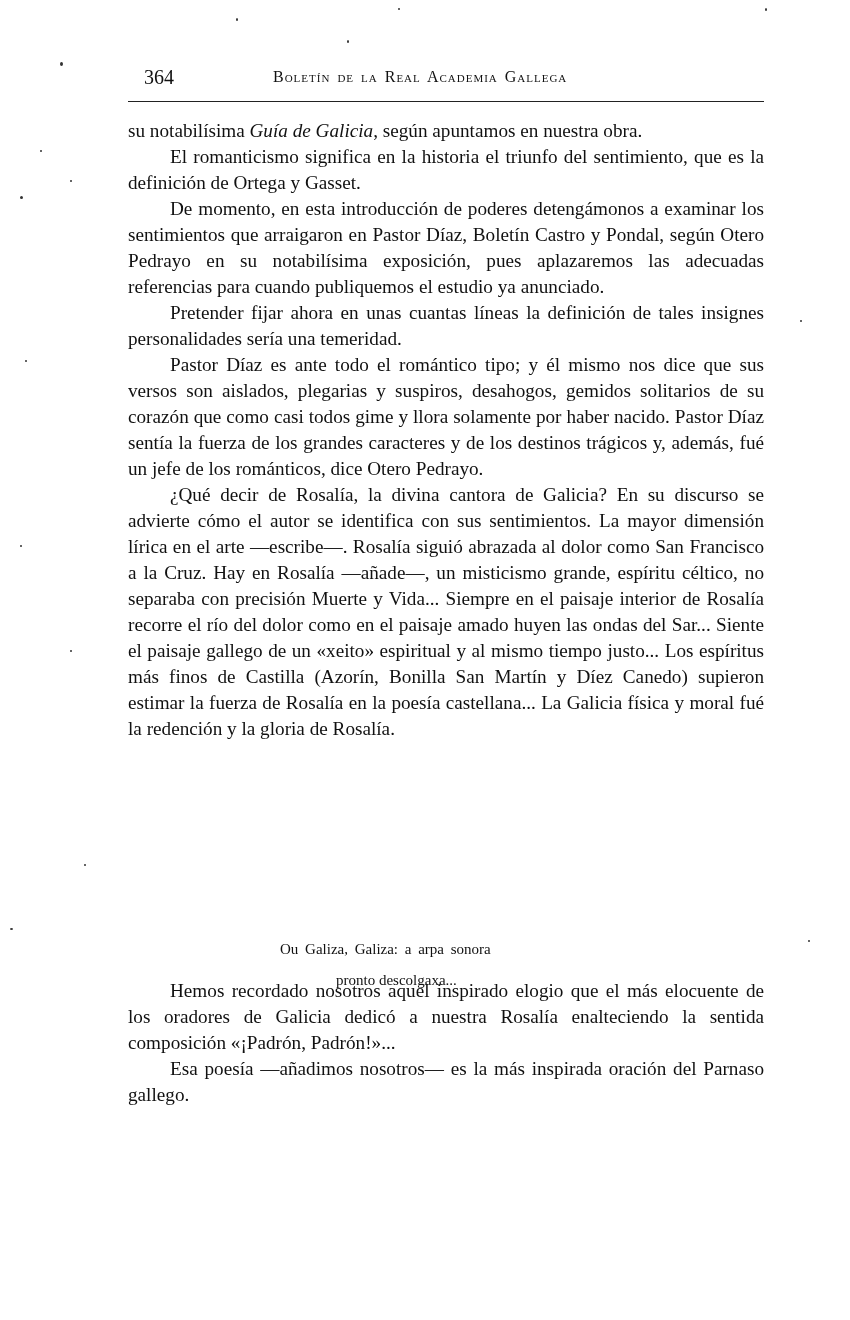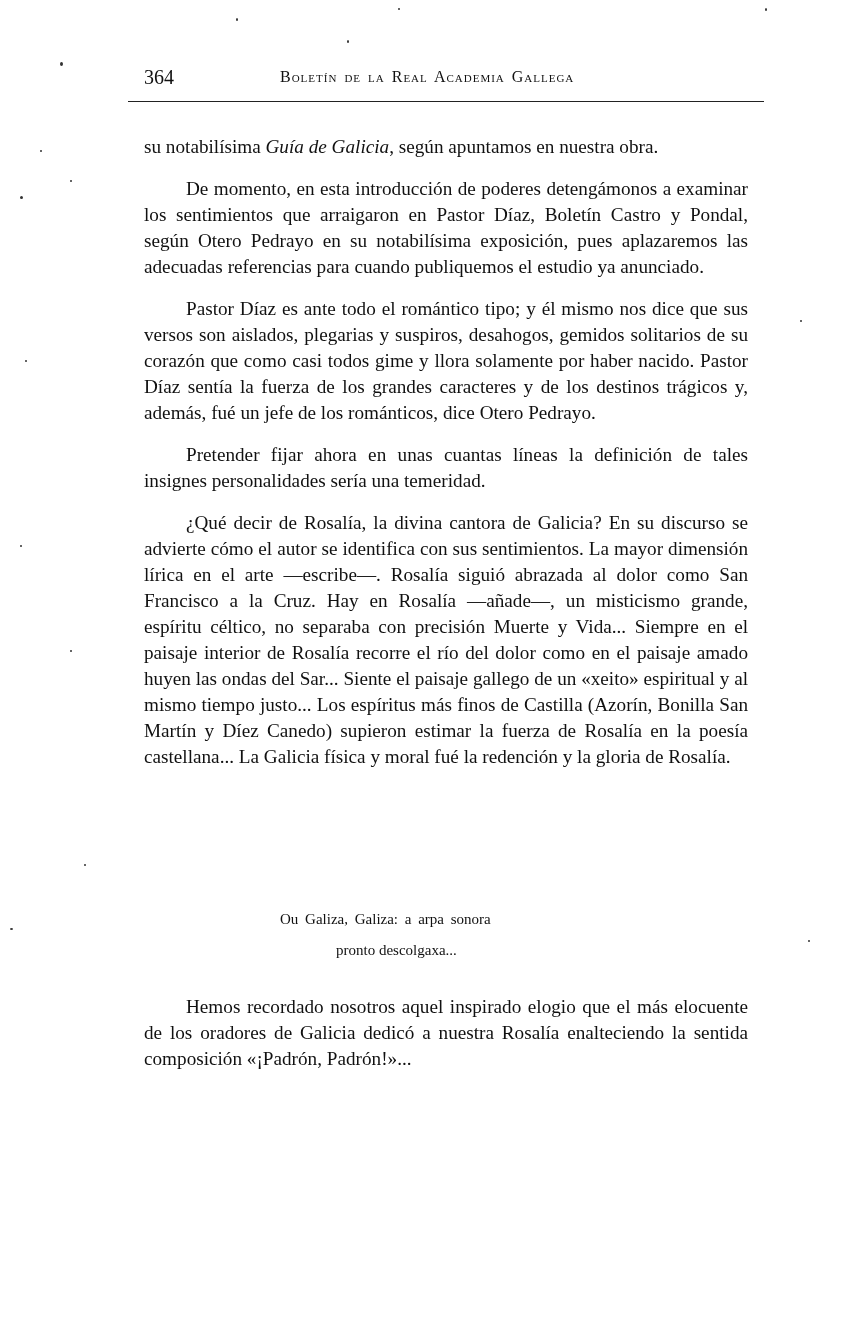--- a/index.html
+++ b/index.html
@@ -31,21 +31,21 @@
     }
     .page-number {
       position: absolute;
       left: 16px;
       top: 2px;
       font-size: 20px;
       letter-spacing: 0px;
     }
     .journal-title {
       position: absolute;
-      left: 152px;
+      left: 145px;
       top: 4px;
       font-size: 16px;
       font-variant: small-caps;
       letter-spacing: 1px;
       word-spacing: 2px;
     }
     .head-rule {
       position: absolute;
       left: 128px;
       top: 101px;
@@ -57,31 +57,31 @@
     .text-block {
       position: absolute;
       left: 128px;
       width: 636px;
       font-size: 19.2px;
       line-height: 26px;
       text-align: justify;
       text-align-last: auto;
     }
     .text-block p {
-      margin: 16px;
+      margin: 0;
       text-indent: 42px;
     }
     .text-block p.noindent {
       text-indent: 0;
     }
     .ital { font-style: italic; }
     .verse {
       position: absolute;
       left: 280px;
-      top: 910px;
+      top: 940px;
       font-size: 15px;
       line-height: 19px;
     }
     .verse .v2 {
       padding-left: 56px;
       display: block;
       margin-top: 12px;
     }
     .verse .v1 { display: block; word-spacing: 3px; }
     .block-a { top: 118px; }
@@ -99,33 +99,35 @@
 <div class="page">
 
   <div class="running-head">
     <span class="page-number">364</span>
     <span class="journal-title">Boletín de la Real Academia Gallega</span>
   </div>
   <div class="head-rule"></div>
 
   <div class="text-block block-a">
     <p class="noindent"><span>su notabilísima </span><span class="ital">Guía de Galicia</span><span>, según apuntamos en nuestra obra.</span></p>
+    <p>El romanticismo significa en la historia el triunfo del sentimiento, que es la definición de Ortega y Gasset.</p>
     <p>De momento, en esta introducción de poderes detengámonos a examinar los sentimientos que arraigaron en Pastor Díaz, Boletín Castro y Pondal, según Otero Pedrayo en su notabilísima exposición, pues aplazaremos las adecuadas referencias para cuando publiquemos el estudio ya anunciado.</p>
+    <p>Pretender fijar ahora en unas cuantas líneas la definición de tales insignes personalidades sería una temeridad.</p>
     <p>Pastor Díaz es ante todo el romántico tipo; y él mismo nos dice que sus versos son aislados, plegarias y suspiros, desahogos, gemidos solitarios de su corazón que como casi todos gime y llora solamente por haber nacido. Pastor Díaz sentía la fuerza de los grandes caracteres y de los destinos trágicos y, además, fué un jefe de los románticos, dice Otero Pedrayo.</p>
-    <p>Pretender fijar ahora en unas cuantas líneas la definición de tales insignes personalidades sería una temeridad.</p>
     <p>¿Qué decir de Rosalía, la divina cantora de Galicia? En su discurso se advierte cómo el autor se identifica con sus sentimientos. La mayor dimensión lírica en el arte —escribe—. Rosalía siguió abrazada al dolor como San Francisco a la Cruz. Hay en Rosalía —añade—, un misticismo grande, espíritu céltico, no separaba con precisión Muerte y Vida... Siempre en el paisaje interior de Rosalía recorre el río del dolor como en el paisaje amado huyen las ondas del Sar... Siente el paisaje gallego de un «xeito» espiritual y al mismo tiempo justo... Los espíritus más finos de Castilla (Azorín, Bonilla San Martín y Díez Canedo) supieron estimar la fuerza de Rosalía en la poesía castellana... La Galicia física y moral fué la redención y la gloria de Rosalía.</p>
   </div>
 
   <div class="verse">
     <span class="v1">Ou Galiza, Galiza: a arpa sonora</span>
     <span class="v2">pronto descolgaxa...</span>
   </div>
 
   <div class="text-block block-b">
     <p>Hemos recordado nosotros aquel inspirado elogio que el más elocuente de los oradores de Galicia dedicó a nuestra Rosalía enalteciendo la sentida composición «¡Padrón, Padrón!»...</p>
+    <p>Esa poesía —añadimos nosotros— es la más inspirada oración del Parnaso gallego.</p>
   </div>
 
   <div class="speck" style="left:60px;top:62px;width:3px;height:4px;"></div>
   <div class="speck" style="left:236px;top:18px;width:2px;height:3px;"></div>
   <div class="speck" style="left:347px;top:40px;width:2px;height:3px;"></div>
   <div class="speck" style="left:398px;top:8px;width:2px;height:2px;"></div>
   <div class="speck" style="left:765px;top:8px;width:2px;height:3px;"></div>
   <div class="speck" style="left:40px;top:150px;width:2px;height:2px;"></div>
   <div class="speck" style="left:20px;top:196px;width:3px;height:3px;"></div>
   <div class="speck" style="left:70px;top:180px;width:2px;height:2px;"></div>

